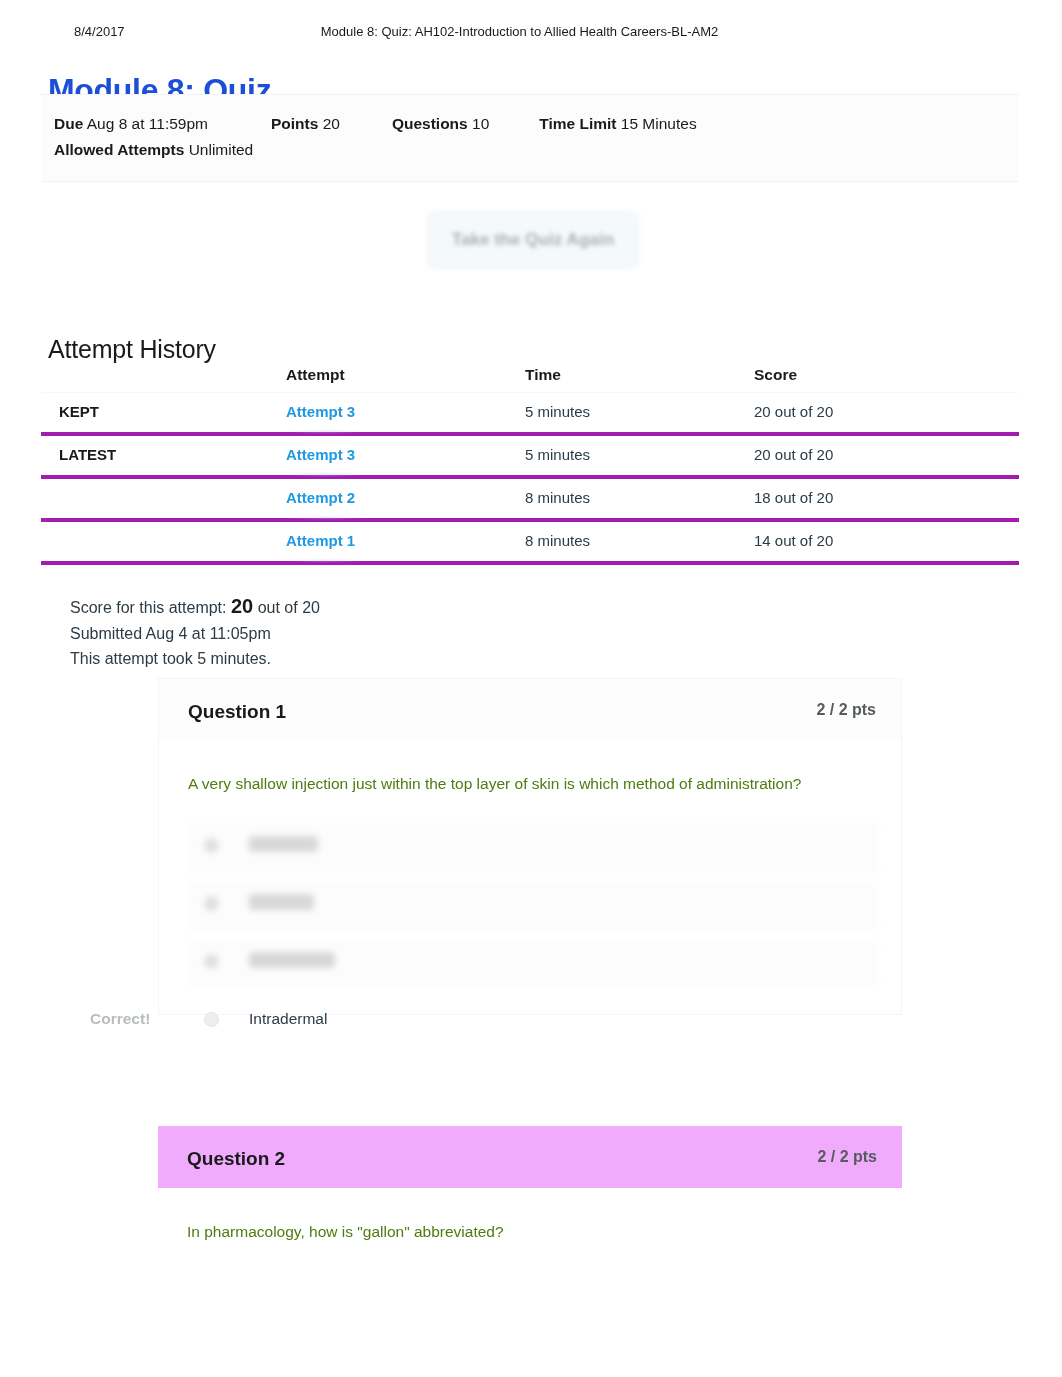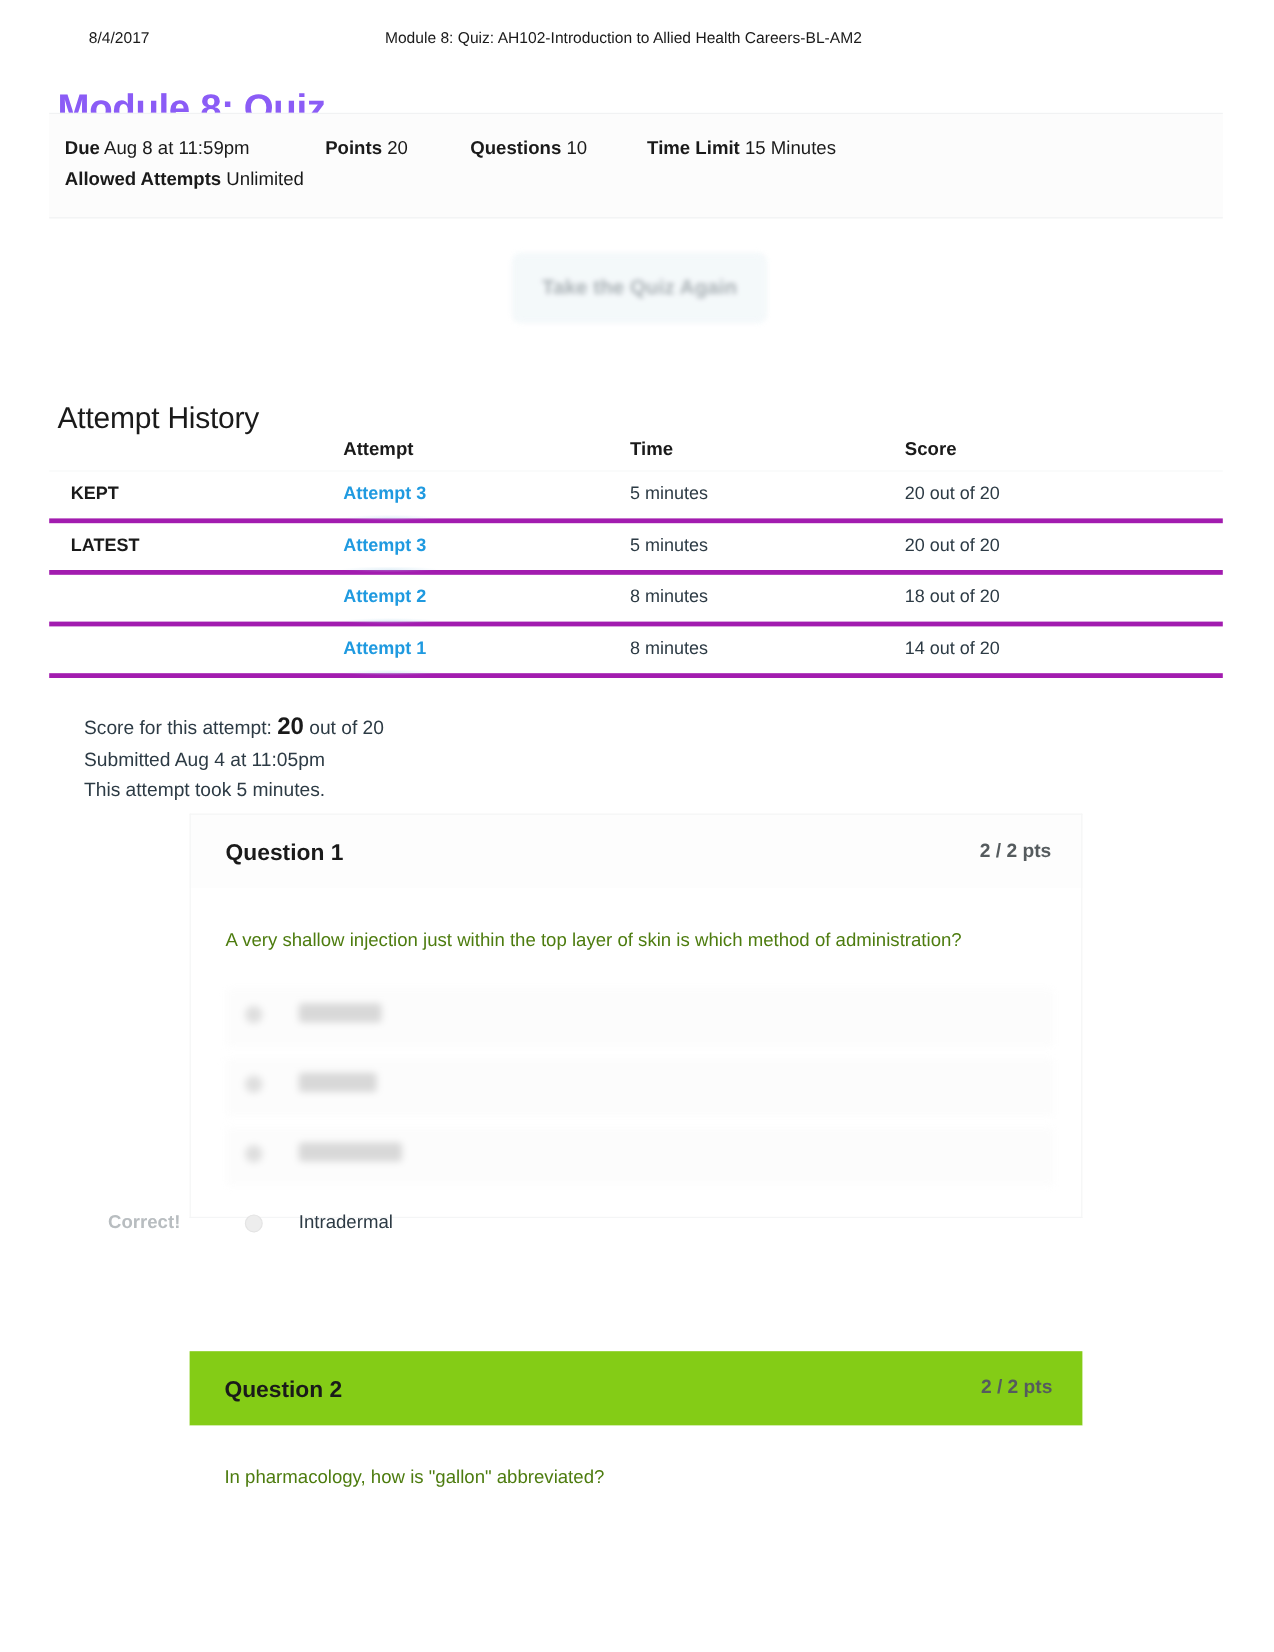--- a/index.html
+++ b/index.html
@@ -43,21 +43,21 @@
   }
 
   
   .page-title {
     position: absolute;
     left: 48px;
     top: 51px;
     font-size: 32px;
     font-weight: bold;
     letter-spacing: -0.3px;
-    color: #8b5cf6;
+    color: #1d4ed8;
   }
 
   
   .quiz-details {
     position: absolute;
     left: 41px;
     top: 94px;
     width: 978px;
     height: 88px;
     background: #fcfcfc;
@@ -299,21 +299,21 @@
     color: #b8bdc0;
     white-space: nowrap;
   }
 
   .q2-block {
     left: 158px;
     top: 1126px;
     width: 744px;
   }
   .q2-header {
-    background: #84cc16;
+    background: #f0abfc;
     border: none;
     height: 62px;
   }
   .q2-body {
     border: none;
     height: 150px;
     background: #ffffff;
   }
 </style>
 </head>

